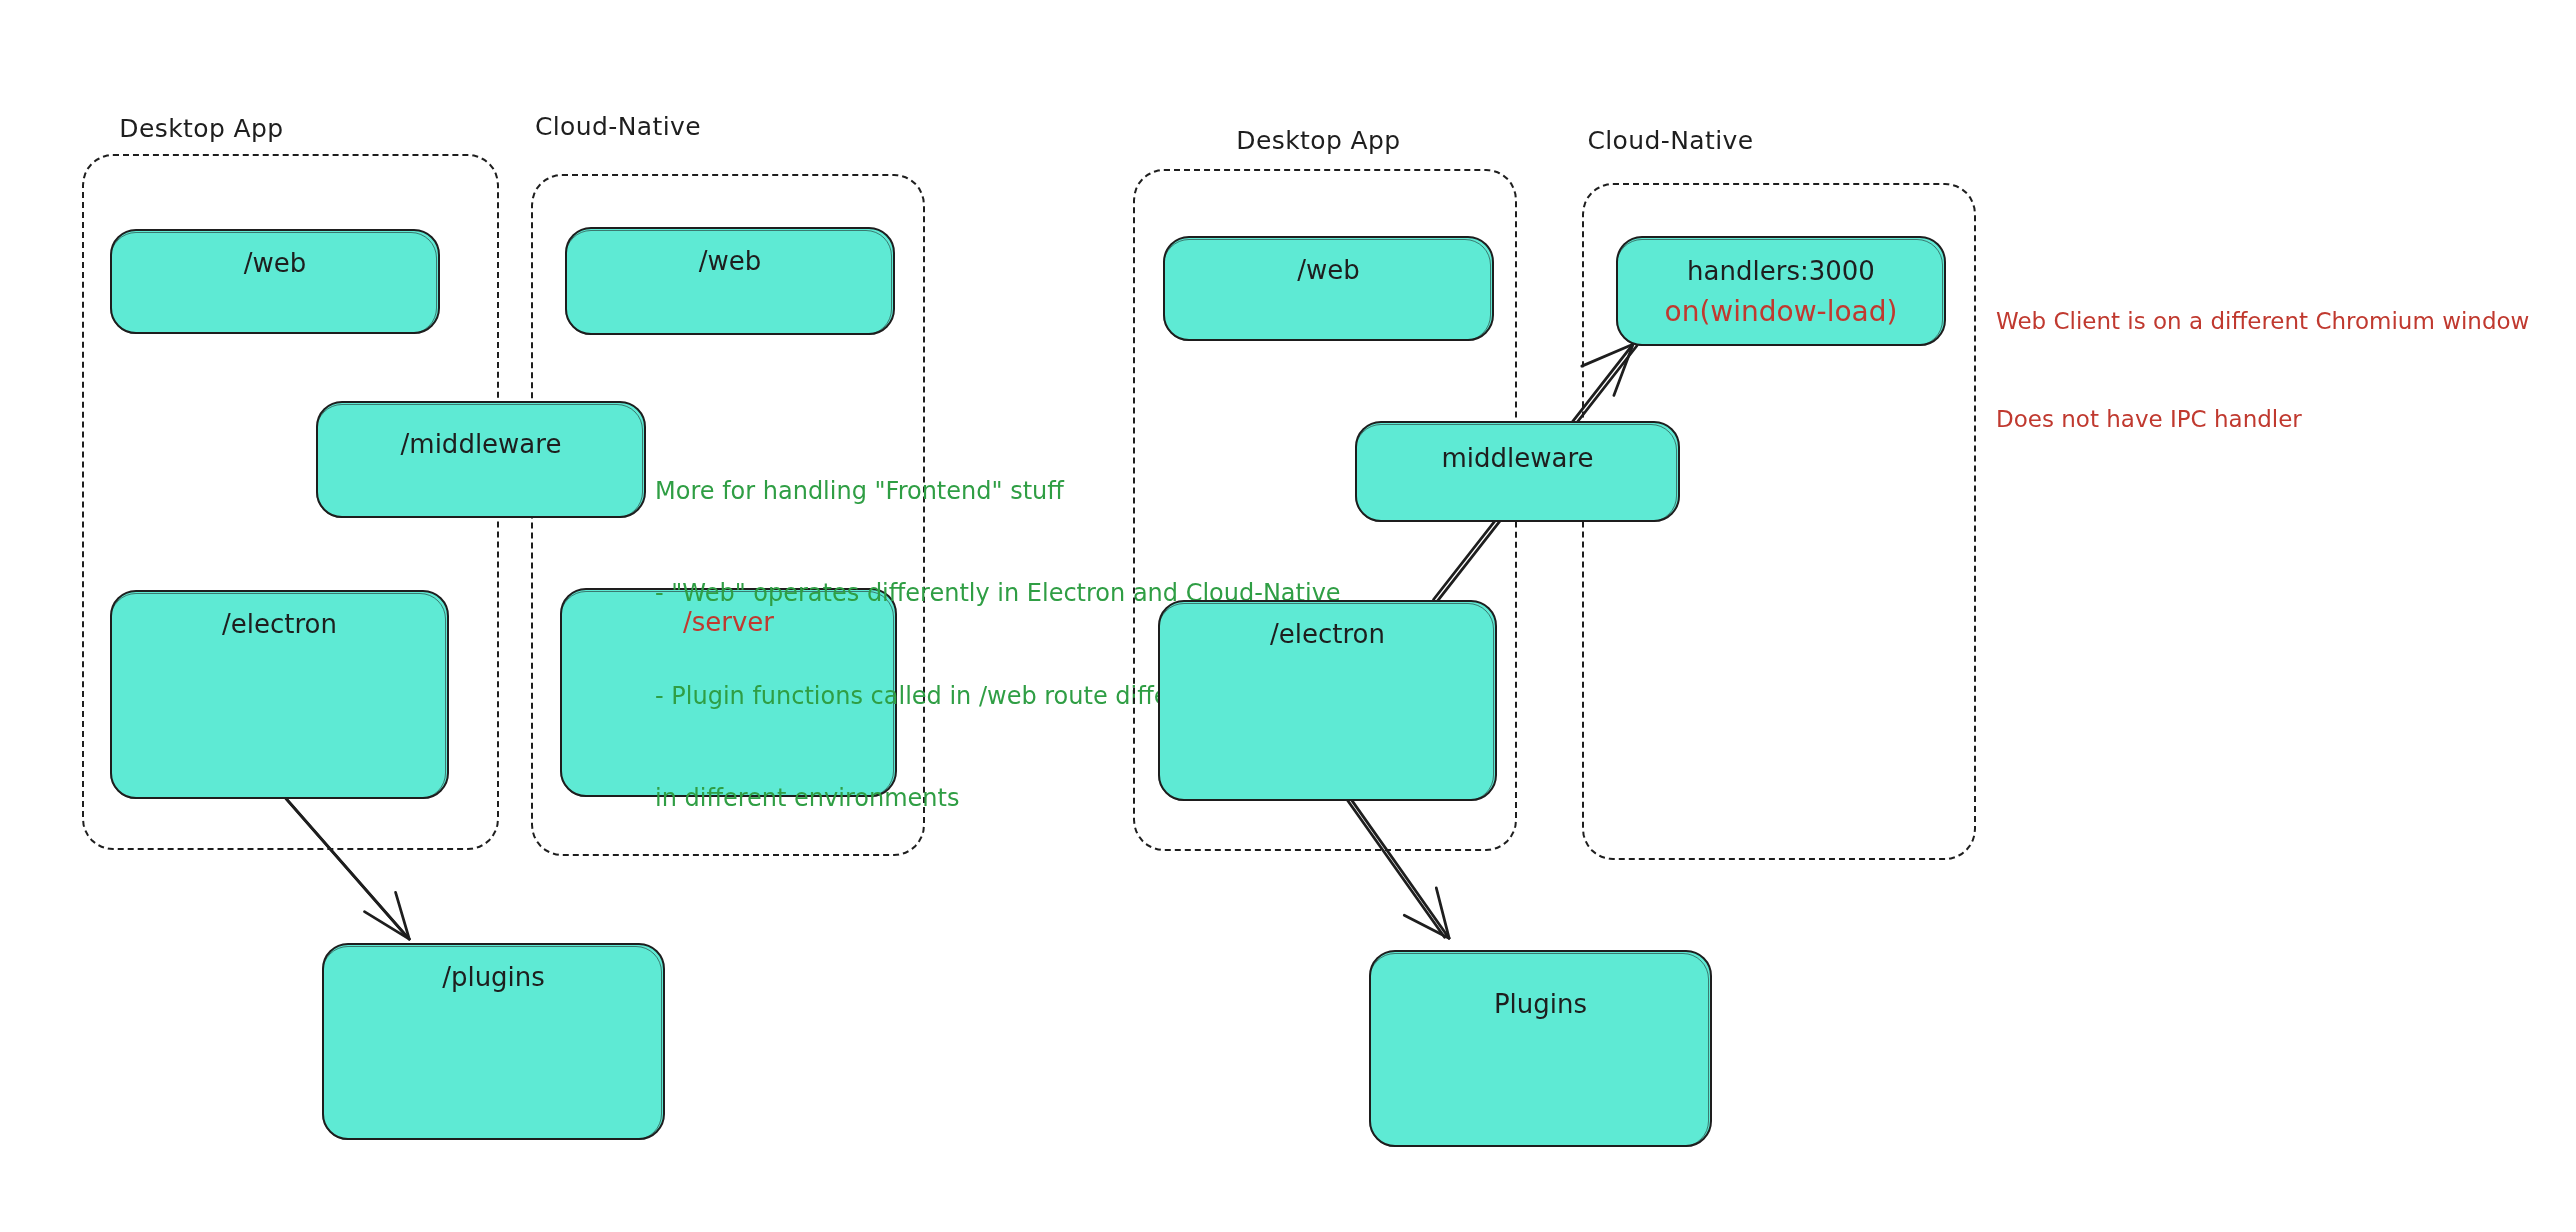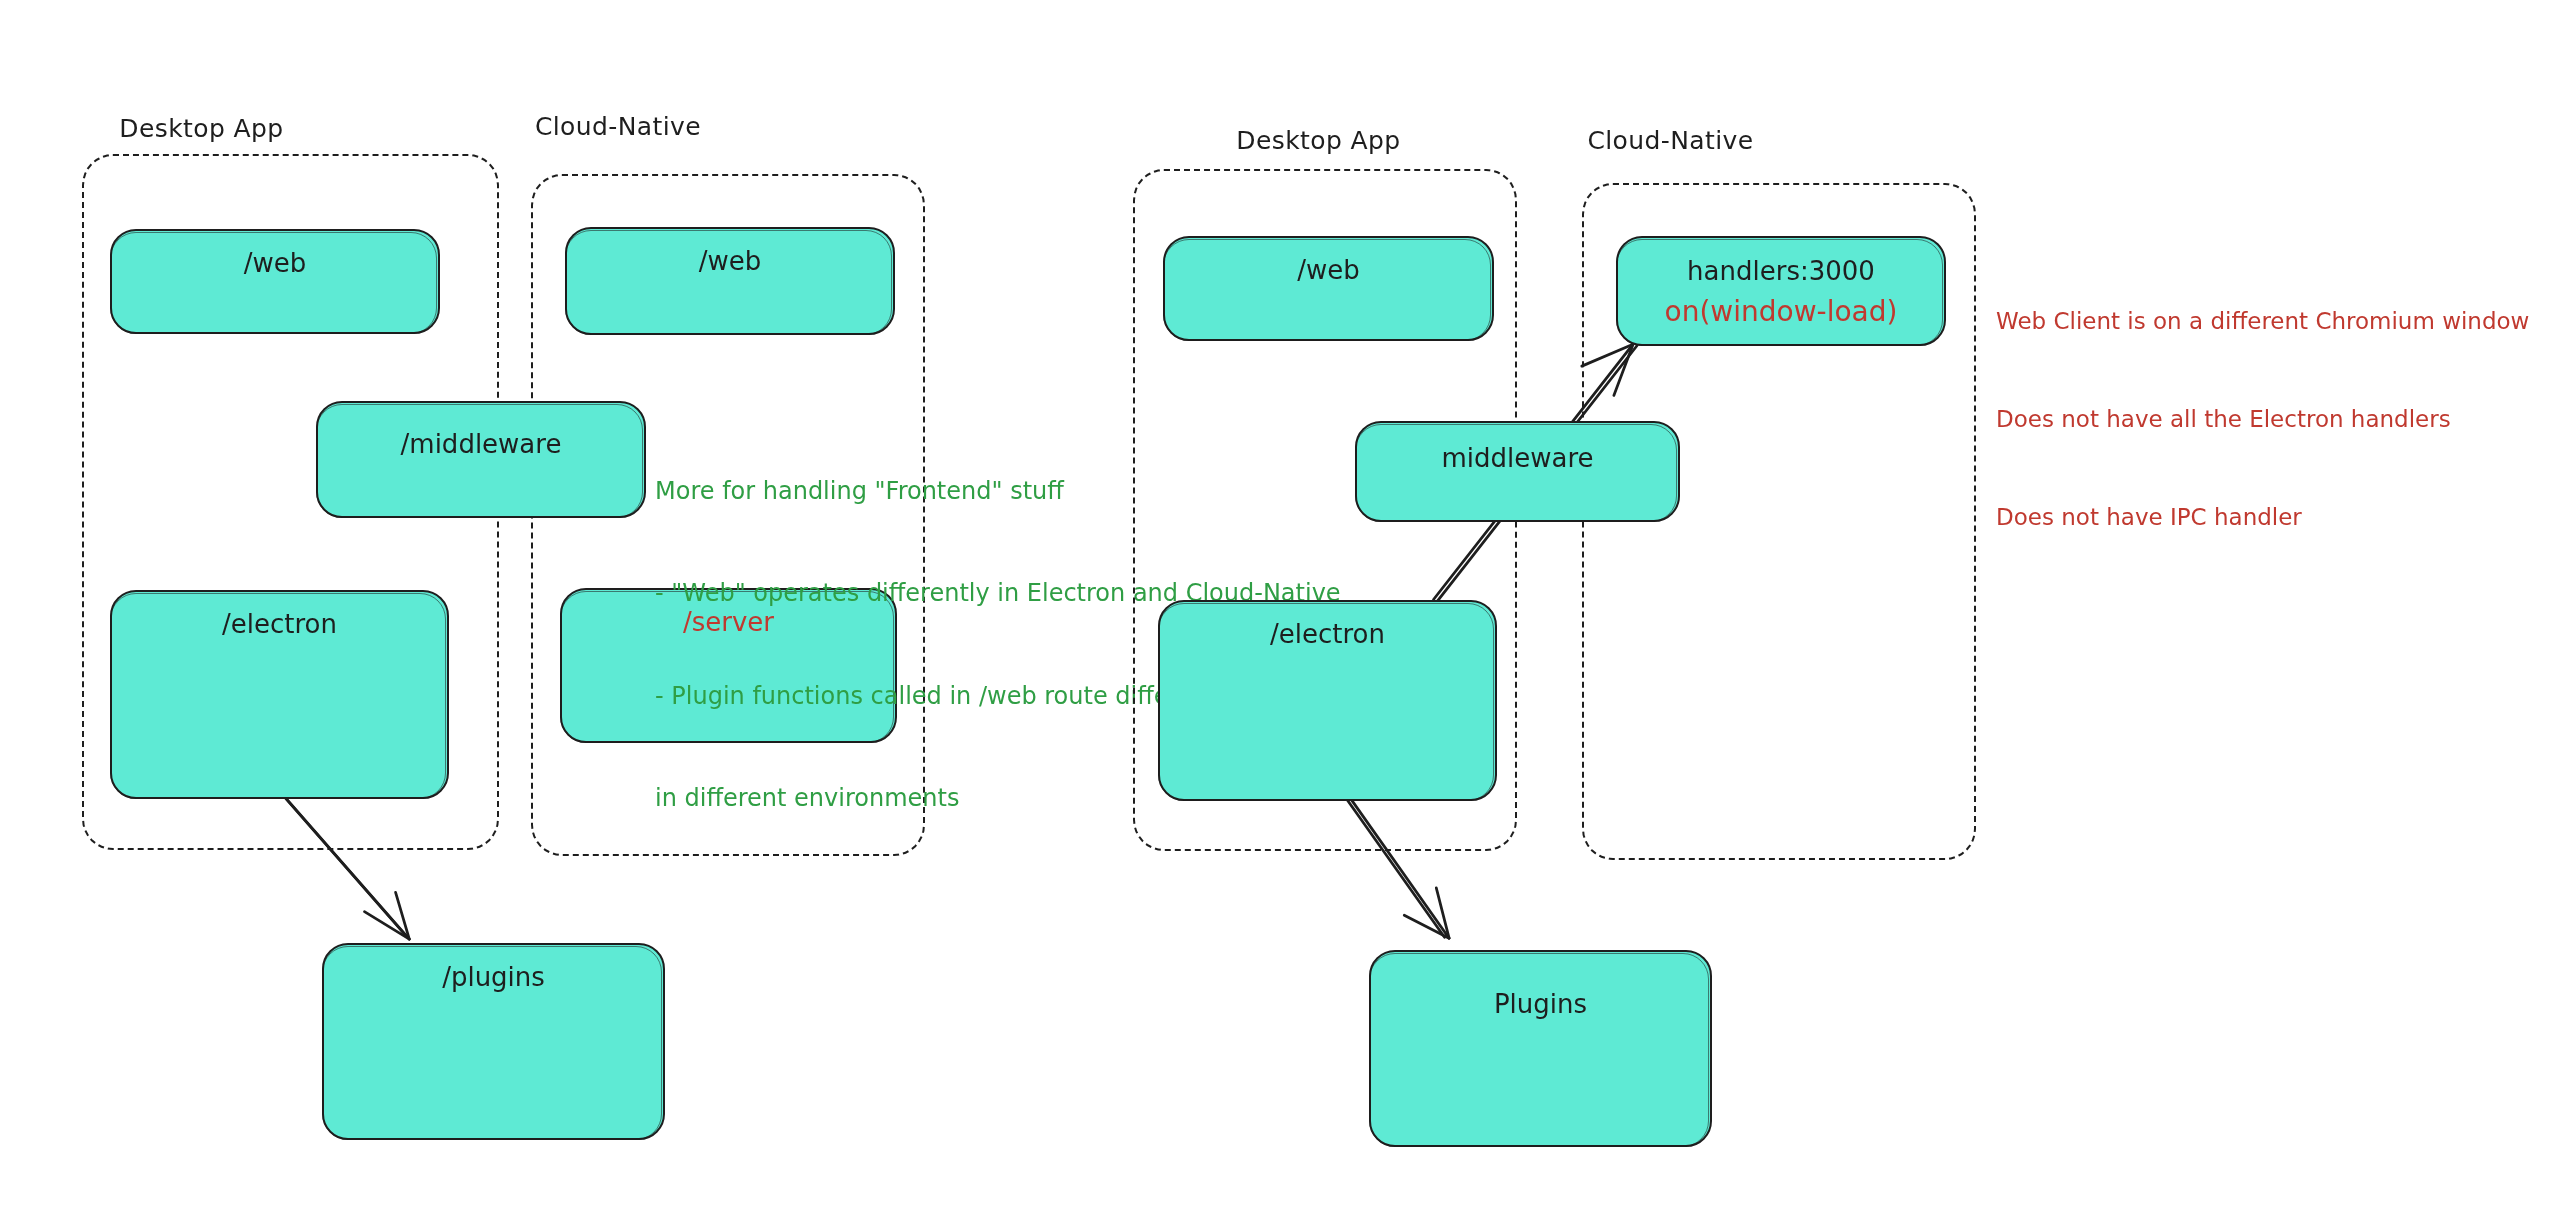--- a/index.html
+++ b/index.html
@@ -145,21 +145,21 @@
   </div>
 
   <div class="node" style="left:316px; top:401px; width:330px; height:117px;">
     <div class="node-label" style="top:26px;">/middleware</div>
   </div>
 
   <div class="node" style="left:110px; top:590px; width:339px; height:209px;">
     <div class="node-label">/electron</div>
   </div>
 
-  <div class="node" style="left:560px; top:588px; width:337px; height:155px;">
+  <div class="node" style="left:560px; top:588px; width:337px; height:209px;">
     <div class="node-label red">/server</div>
   </div>
 
   <div class="node" style="left:322px; top:943px; width:343px; height:197px;">
     <div class="node-label">/plugins</div>
   </div>
 
   <div class="annotation green" style="left:655px; top:406px;">
     <div>More for handling "Frontend" stuff</div>
     <div>- "Web" operates differently in Electron and Cloud-Native</div>
@@ -189,18 +189,17 @@
   <div class="node" style="left:1158px; top:600px; width:339px; height:201px;">
     <div class="node-label">/electron</div>
   </div>
 
   <div class="node" style="left:1369px; top:950px; width:343px; height:197px;text-decoration:underline;">
     <div class="node-label" style="top:37px;">Plugins</div>
   </div>
 
   <div class="annotation red" style="left:1996px; top:240px;">
     <div>Web Client is on a different Chromium window</div>
-    <div>Does not have all the Electron handlers</div>
     <div>Does not have IPC handler</div>
   </div>
 
 </div>
 
 
 </body></html>

